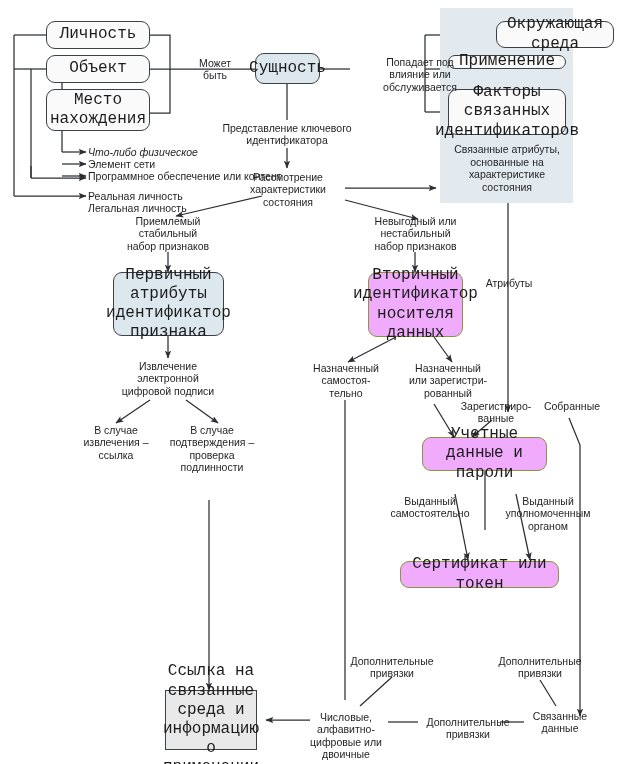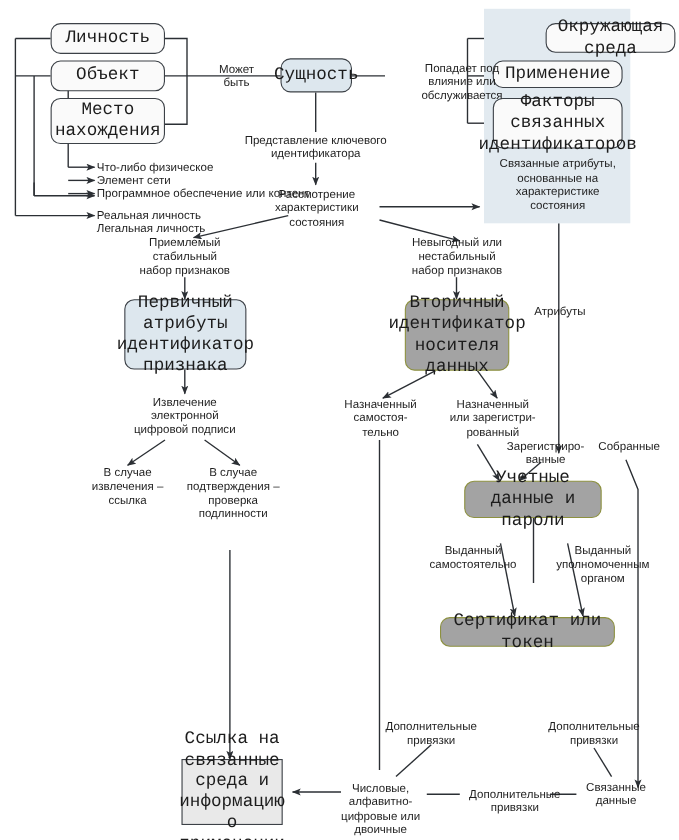--- a/index.html
+++ b/index.html
@@ -15,21 +15,21 @@
   }
   .lbl.left{text-align:left;}
   .nodebox{
     position:absolute;display:flex;align-items:center;justify-content:center;
     text-align:center;line-height:1.2;font-size:16px;box-sizing:border-box;
     padding:2px 4px;white-space:pre-line;font-family:Liberation Mono, monospace;
   }
   .rounded{border-radius:9px;}
   .plain-node{background:#fafafa;border:1.3px solid #3c4147;}
   .blue-node{background:#dde7ee;border:1.3px solid #3c4147;}
-  .olive-node{background:#a3a3a3;border:1.4px solid #8d9140;}
+  .olive-node{background:#f0abfc;border:1.4px solid #8d9140;}
   .gray-node{background:#e9e9e9;border:1.5px solid #3c4147;}
   .shaded-region{
     position:absolute;background:#e2eaf0;border:0;
   }
   .region-cap{
     position:absolute;text-align:center;font-size:10.5px;line-height:1.2;
     white-space:pre-line;color:#1f1f1f;
   }
 </style>
 </head>
@@ -119,21 +119,21 @@
 
 <div class="nodebox rounded plain-node" style="left:46px;top:55px;width:104px;height:28px;">Объект</div>
 
 <div class="nodebox rounded plain-node" style="left:46px;top:89px;width:104px;height:42px;">Место
 нахождения</div>
 
 <div class="nodebox rounded blue-node" style="left:255px;top:53px;width:65px;height:31px;">Сущность</div>
 
 <div class="nodebox rounded plain-node" style="left:448px;top:21px;width:118px;height:27px;margin-left:48px;">Окружающая среда</div>
 
-<div class="nodebox rounded plain-node" style="left:448px;top:55px;width:118px;height:25px;">Применение</div>
+<div class="nodebox rounded plain-node" style="left:448px;top:55px;width:118px;height:14px;">Применение</div>
 
 <div class="nodebox rounded plain-node" style="left:448px;top:89px;width:118px;height:46px;">Факторы
 связанных
 идентификаторов</div>
 
 <div class="region-cap" style="left:442px;top:143px;width:130px;">Связанные атрибуты,
 основанные на
 характеристике
 состояния</div>
 
@@ -151,21 +151,21 @@
 пароли</div>
 
 <div class="nodebox rounded olive-node" style="left:400px;top:561px;width:159px;height:27px;">Сертификат или токен</div>
 
 <div class="nodebox gray-node" style="left:165px;top:690px;width:92px;height:60px;">Ссылка на
 связанные
 среда и
 информацию о
 применении</div>
 
-<div class="lbl left" style="left:88px;top:146px;width:200px;">Что-либо физическое</div>
+<div class="lbl left" style="left:88px;top:146px;width:200px;font-style:italic;">Что-либо физическое</div>
 <div class="lbl left" style="left:88px;top:158px;width:200px;">Элемент сети</div>
 <div class="lbl left" style="left:88px;top:170px;width:230px;">Программное обеспечение или контент</div>
 <div class="lbl left" style="left:88px;top:190px;width:200px;">Реальная личность</div>
 <div class="lbl left" style="left:88px;top:202px;width:200px;">Легальная личность</div>
 
 <div class="lbl" style="left:174px;top:57px;width:82px;">Может
 быть</div>
 
 <div class="lbl" style="left:344px;top:56px;width:88px;margin-left:32px;">Попадает под
 влияние или

